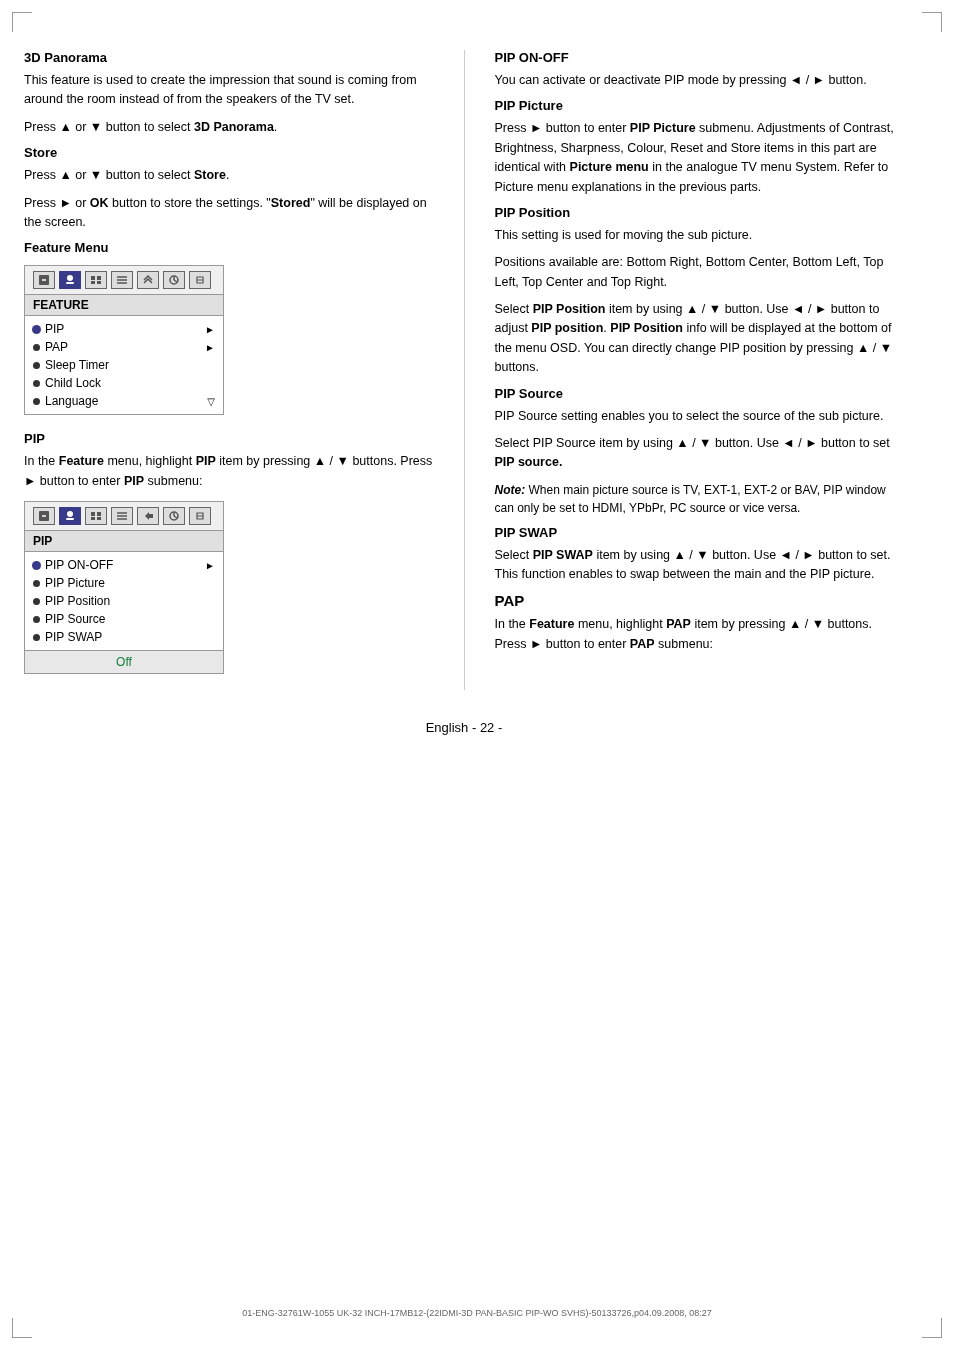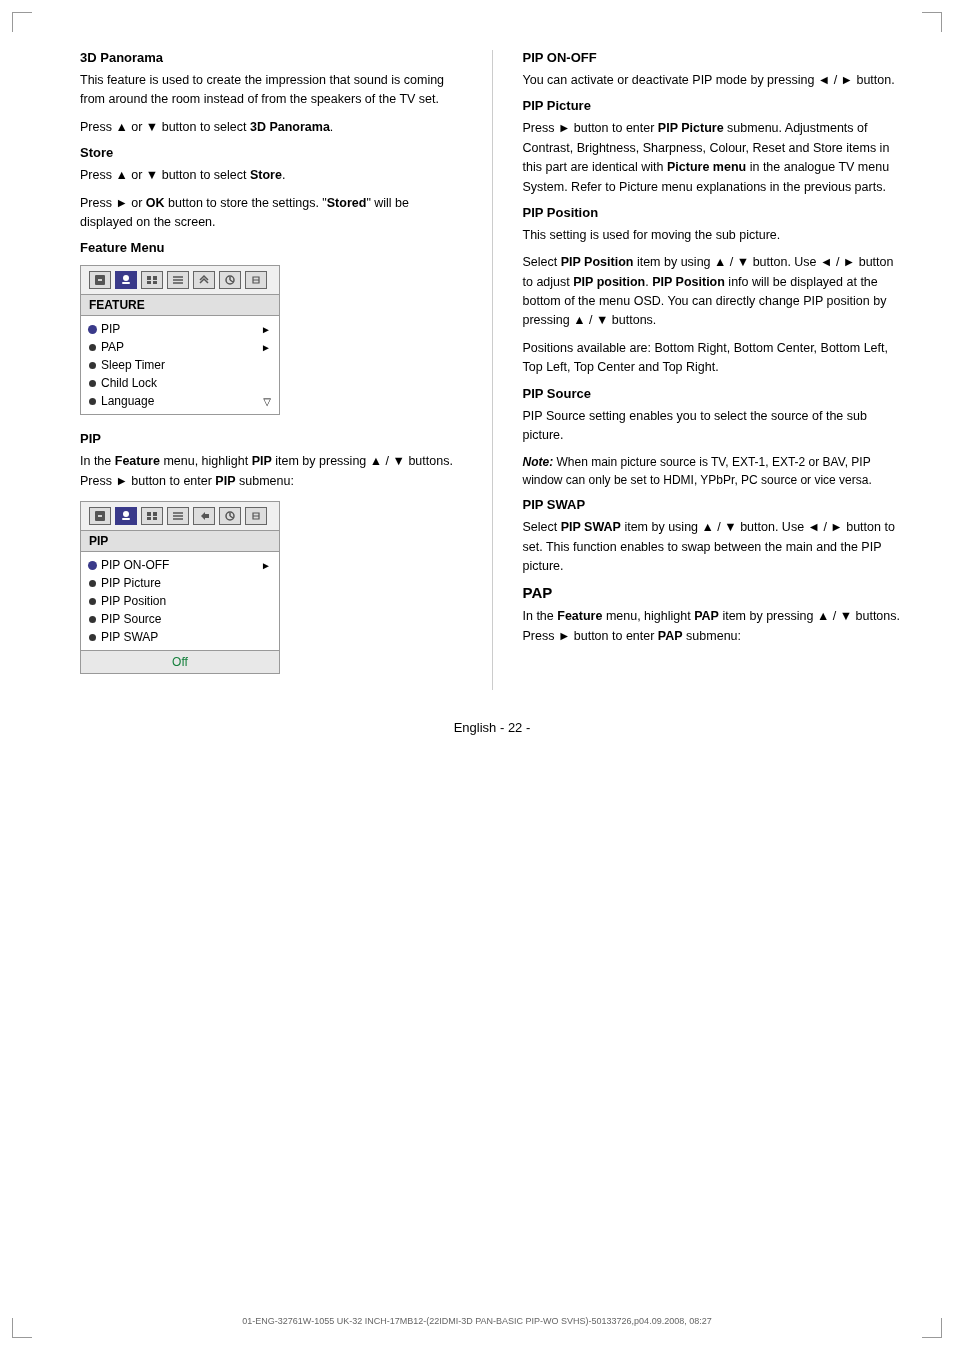--- a/index.html
+++ b/index.html
@@ -9,21 +9,21 @@
       background: #fff;
       font-family: Arial, Helvetica, sans-serif;
       font-size: 13px;
       color: #000;
       position: relative;
     }
 
     .page-container {
       width: 954px;
       min-height: 1350px;
-      padding: 40px 50px 40px 80px;
+      padding: 40px 50px 40px 24px;
       position: relative;
     }
 
     
     .corner {
       position: absolute;
       width: 20px;
       height: 20px;
       border-color: #999;
       border-style: solid;
@@ -153,21 +153,21 @@
       text-align: center;
       padding: 4px 8px;
       background: #e8e8e8;
       border-top: 1px solid #999;
       font-size: 12px;
       color: #15803d;
     }
 
     .footer-note {
       position: absolute;
-      bottom: 24px;
+      bottom: 32px;
       left: 50%;
       transform: translateX(-50%);
       font-size: 9px;
       color: #666;
       white-space: nowrap;
     }
 
     strong {
       font-weight: bold;
     }
@@ -395,25 +395,26 @@
     <div class="col-right">
 
       <h2 class="section-heading">PIP ON-OFF</h2>
       <p class="body-text">You can activate or deactivate PIP mode by pressing  ◄ / ► button.</p>
 
       <h2 class="section-heading">PIP Picture</h2>
       <p class="body-text">Press ► button to enter <strong>PIP Picture</strong> submenu. Adjustments of Contrast, Brightness, Sharpness, Colour,  Reset and Store items in this part are identical with <strong>Picture menu</strong> in the analogue TV menu System.  Refer to Picture menu explanations in the previous parts.</p>
 
       <h2 class="section-heading">PIP Position</h2>
       <p class="body-text">This setting is used for moving the sub picture.</p>
+      <p class="body-text">Positions available are: Bottom Right, Bottom Center, Bottom Left, Top Left, Top Center and Top Right.</p>
       <p class="body-text">Select  <strong>PIP Position</strong>  item by using  ▲ / ▼ button. Use  ◄ / ► button to adjust <strong>PIP position</strong>. <strong>PIP Position</strong> info will be displayed at the bottom of the menu OSD. You can directly change PIP position by pressing ▲ / ▼ buttons.</p>
-      <p class="body-text">Positions available are: Bottom Right, Bottom Center, Bottom Left, Top Left, Top Center and Top Right.</p>
 
       <h2 class="section-heading">PIP Source</h2>
       <p class="body-text">PIP Source setting enables you to select the source of the sub picture.</p>
+      <p class="body-text">Select PIP Source  item by using ▲ / ▼ button. Use  ◄ / ► button to set <strong>PIP source.</strong></p>
       <p class="note-text"><em>Note:</em> When main picture source is TV, EXT-1, EXT-2 or BAV, PIP window can only be set to HDMI, YPbPr, PC source or vice versa.</p>
 
       <h2 class="section-heading">PIP SWAP</h2>
       <p class="body-text">Select <strong>PIP SWAP</strong> item by using  ▲ / ▼ button. Use  ◄ / ► button to set. This function enables to swap between the main and the PIP picture.</p>
 
       <h2 class="section-heading" style="font-size:15px;">PAP</h2>
       <p class="body-text">In the <strong>Feature</strong> menu, highlight <strong>PAP</strong> item by pressing ▲ / ▼ buttons. Press ► button to enter <strong>PAP</strong> submenu:</p>
 
     </div>
 

